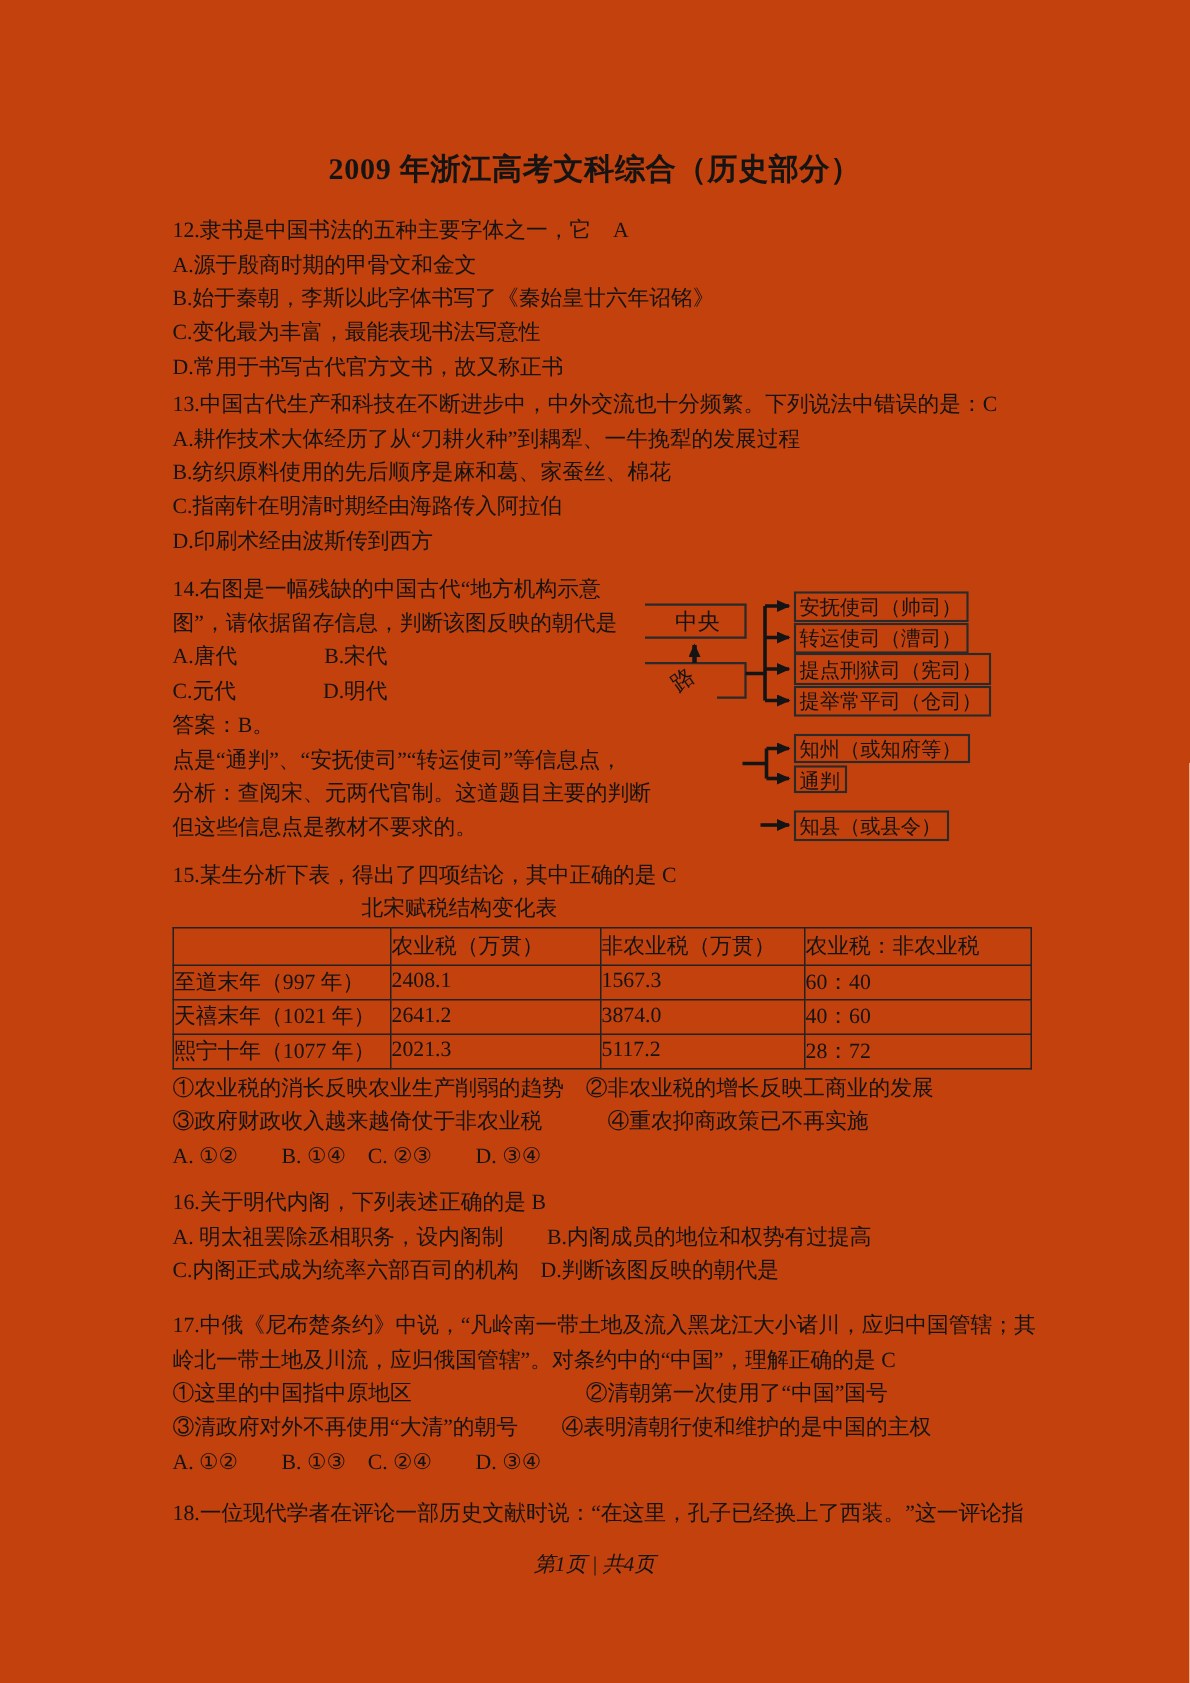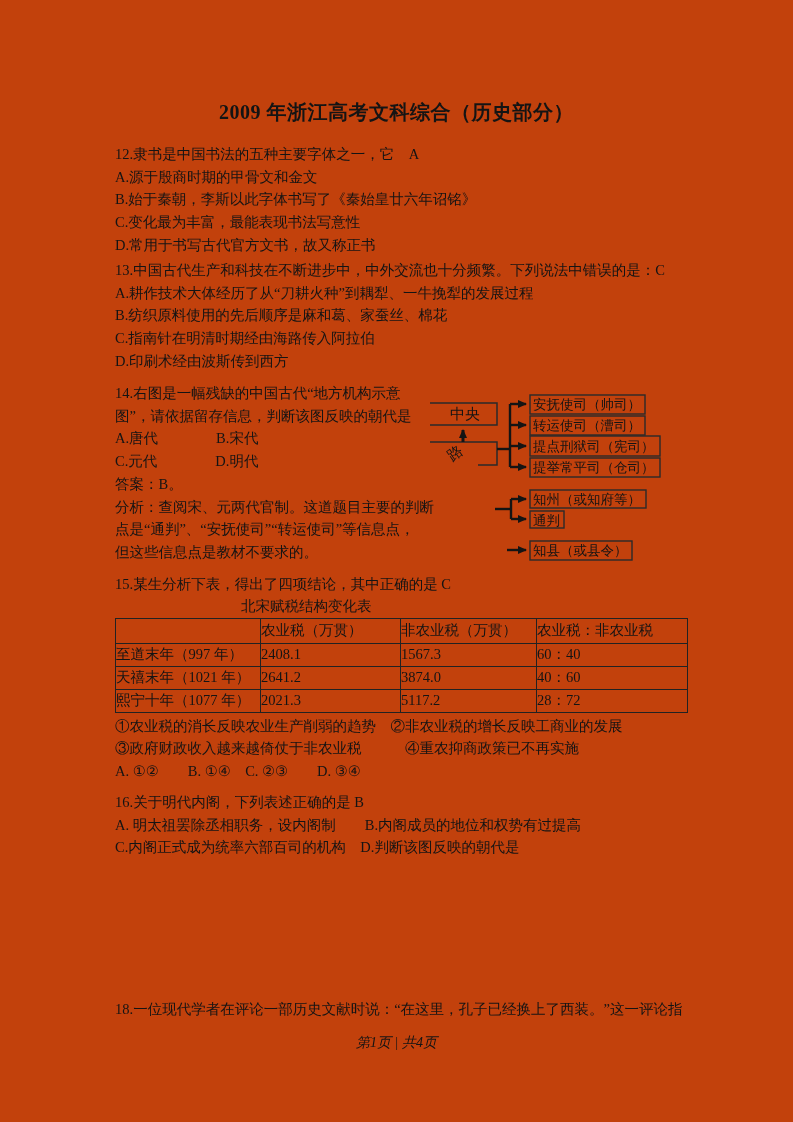--- a/index.html
+++ b/index.html
@@ -43,22 +43,22 @@
     <div class="ln">C.指南针在明清时期经由海路传入阿拉伯</div>
     <div class="ln">D.印刷术经由波斯传到西方</div>
   </div>
 
   <div class="blk" style="top:382px;width:352px">
     <div class="ln">14.右图是一幅残缺的中国古代“地方机构示意</div>
     <div class="ln">图”，请依据留存信息，判断该图反映的朝代是</div>
     <div class="ln">A.唐代　　　　B.宋代</div>
     <div class="ln">C.元代　　　　D.明代</div>
     <div class="ln">答案：B。</div>
+    <div class="ln">点是“通判”、“安抚使司”“转运使司”等信息点，</div>
     <div class="ln">分析：查阅宋、元两代官制。这道题目主要的判断</div>
-    <div class="ln">点是“通判”、“安抚使司”“转运使司”等信息点，</div>
     <div class="ln">但这些信息点是教材不要求的。</div>
   </div>
 
   <svg class="diagram" width="300" height="182" viewBox="0 0 300 182">
     <defs>
       <marker id="ah" markerUnits="userSpaceOnUse" markerWidth="10" markerHeight="10" refX="8" refY="4" orient="auto">
         <path d="M0,0 L9,4 L0,8 Z" fill="#141414"></path>
       </marker>
     </defs>
 
@@ -142,20 +142,27 @@
     <div class="ln">③政府财政收入越来越倚仗于非农业税　　　④重农抑商政策已不再实施</div>
     <div class="ln">A. ①②　　B. ①④　C. ②③　　D. ③④</div>
   </div>
 
   <div class="blk" style="top:791px">
     <div class="ln">16.关于明代内阁，下列表述正确的是 B</div>
     <div class="ln">A. 明太祖罢除丞相职务，设内阁制　　B.内阁成员的地位和权势有过提高</div>
     <div class="ln">C.内阁正式成为统率六部百司的机构　D.判断该图反映的朝代是</div>
   </div>
 
+  <div class="blk" style="top:873px">
+    <div class="ln">17.中俄《尼布楚条约》中说，“凡岭南一带土地及流入黑龙江大小诸川，应归中国管辖；其</div>
+    <div class="ln">岭北一带土地及川流，应归俄国管辖”。对条约中的“中国”，理解正确的是 C</div>
+    <div class="ln">①这里的中国指中原地区　　　　　　　　②清朝第一次使用了“中国”国号</div>
+    <div class="ln">③清政府对外不再使用“大清”的朝号　　④表明清朝行使和维护的是中国的主权</div>
+    <div class="ln">A. ①②　　B. ①③　C. ②④　　D. ③④</div>
+  </div>
 
   <div class="blk" style="top:998px">
     <div class="ln">18.一位现代学者在评论一部历史文献时说：“在这里，孔子已经换上了西装。”这一评论指</div>
   </div>
 
   <div class="footer">第1页 | 共4页</div>
 
 </div>
 
 </body></html>

